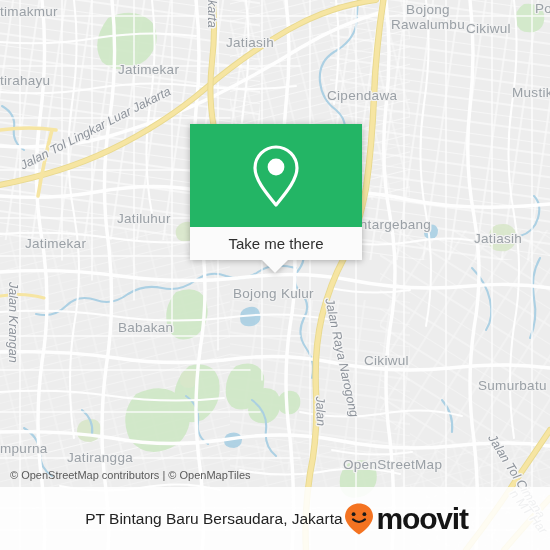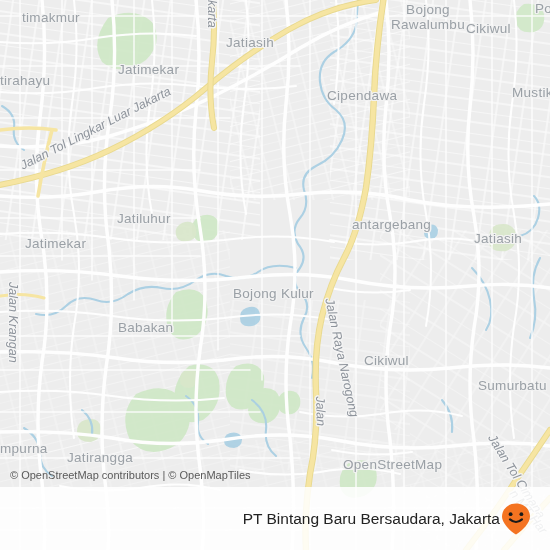--- a/index.html
+++ b/index.html
@@ -70,21 +70,21 @@
     position:absolute;left:10px;top:469px;
     font-size:11px;color:#5a5a5a;
     font-family:"Liberation Sans", sans-serif;
     white-space:nowrap;
   }
 
   
   #footer{
     position:absolute;left:0;top:487px;width:550px;height:63px;
     background:rgba(255,255,255,.86);
-    display:flex;align-items:center;justify-content:flex-end;
+    display:flex;align-items:center;justify-content:center;
   }
   #footer-title{
     margin-left:21px;font-size:15.5px;color:#222;
     font-family:"Liberation Sans", sans-serif;white-space:nowrap;
   }
   #brand{margin-right:18px;display:flex;align-items:center;gap:2px;}
   #brand-word{
     font-size:30px;font-weight:bold;color:#151515;letter-spacing:-1.2px;
     font-family:"Liberation Sans", sans-serif;line-height:1;
   }
@@ -215,21 +215,21 @@
         <path d="M504 550 Q528 522 550 498" stroke="#e8d98f" stroke-width="6"></path>
         <path d="M504 550 Q528 522 550 498" stroke="#f6e5a2" stroke-width="4.2"></path>
 
         <path d="M0 130 Q30 126 56 130" stroke="#f6e5a2" stroke-width="3.6"></path>
         <path d="M52 130 Q44 160 38 196" stroke="#f6e5a2" stroke-width="3.6"></path>
         <path d="M0 296 Q24 292 44 298" stroke="#f6e5a2" stroke-width="3"></path>
       </g>
     </svg>
 
     <div>
-      <div class="maplabel big" style="left:0px;top:10px;padding-left:22px;">timakmur</div>
+      <div class="maplabel big" style="left:0px;top:4px;">timakmur</div>
       <div class="maplabel big" style="left:118px;top:62px;">Jatimekar</div>
       <div class="maplabel big" style="left:0px;top:73px;">tirahayu</div>
       <div class="maplabel big" style="left:226px;top:35px;">Jatiasih</div>
       <div class="maplabel big" style="left:327px;top:88px;">Cipendawa</div>
       <div class="maplabel big two" style="left:373px;top:2px;width:110px;">Bojong Rawalumbu</div>
       <div class="maplabel big" style="left:466px;top:21px;">Cikiwul</div>
       <div class="maplabel big" style="left:512px;top:85px;">Mustika</div>
       <div class="maplabel big" style="left:535px;top:1px;">Por</div>
       <div class="maplabel big" style="left:117px;top:211px;">Jatiluhur</div>
       <div class="maplabel big" style="left:25px;top:236px;">Jatimekar</div>
@@ -248,28 +248,41 @@
       <div class="roadlabel" style="left:18px;top:160px;transform:rotate(-27deg);">Jalan Tol Lingkar Luar Jakarta</div>
       <div class="roadlabel" style="left:219px;top:0px;transform:rotate(90deg);">karta</div>
       <div class="roadlabel" style="left:20px;top:282px;transform:rotate(90deg);">Jalan Krangan</div>
       <div class="roadlabel" style="left:336px;top:297px;transform:rotate(78deg);">Jalan Raya Narogong</div>
       <div class="roadlabel" style="left:497px;top:432px;transform:rotate(58deg);">Jalan Tol Cimana</div>
       <div class="roadlabel" style="left:518px;top:487px;transform:rotate(52deg);">n MT Har</div>
       <div class="roadlabel" style="left:327px;top:396px;transform:rotate(88deg);">Jalan</div>
     </div>
   </div>
 
+  <div id="popup">
+    <div id="popup-body">
+      <svg width="54" height="66" viewBox="0 0 54 66">
+        <path d="M27 4 C15.4 4 6 13.4 6 25 C6 38 20 53 27 62 C34 53 48 38 48 25 C48 13.4 38.6 4 27 4 Z" fill="none" stroke="#ffffff" stroke-width="3.2" stroke-linejoin="round"></path>
+        <circle cx="27" cy="24" r="8.4" fill="#ffffff"></circle>
+      </svg>
+    </div>
+    <div id="popup-foot">
+      <span>Take me there</span>
+    </div>
+    <div id="popup-tail"></div>
+  </div>
 
   <div id="attribution">© OpenStreetMap contributors | © OpenMapTiles</div>
 
   <div id="footer">
     <div id="footer-title">PT Bintang Baru Bersaudara, Jakarta</div>
     <div id="brand">
       <svg width="32" height="34" viewBox="0 0 32 34">
         <path d="M16 1.5 C8 1.5 2 7.3 2 14.6 C2 20.6 9 28.5 16 32.5 C23 28.5 30 20.6 30 14.6 C30 7.3 24 1.5 16 1.5 Z" fill="#f47321"></path>
         <circle cx="10.6" cy="12.2" r="1.9" fill="#1a1a1a"></circle>
         <circle cx="21.4" cy="12.2" r="1.9" fill="#1a1a1a"></circle>
         <path d="M10 17.4 Q16 22.6 22 17.4" fill="none" stroke="#1a1a1a" stroke-width="2.1" stroke-linecap="round"></path>
       </svg>
+      <span id="brand-word">moovit</span>
     </div>
   </div>
 
 </div>
 
 </body></html>

